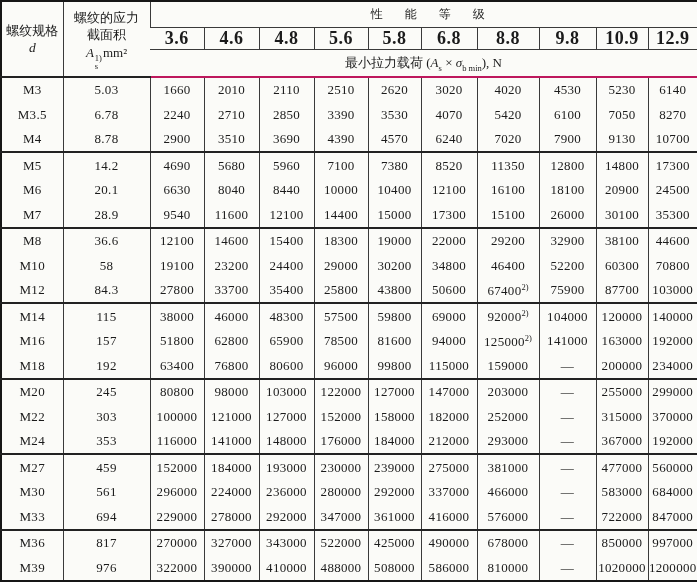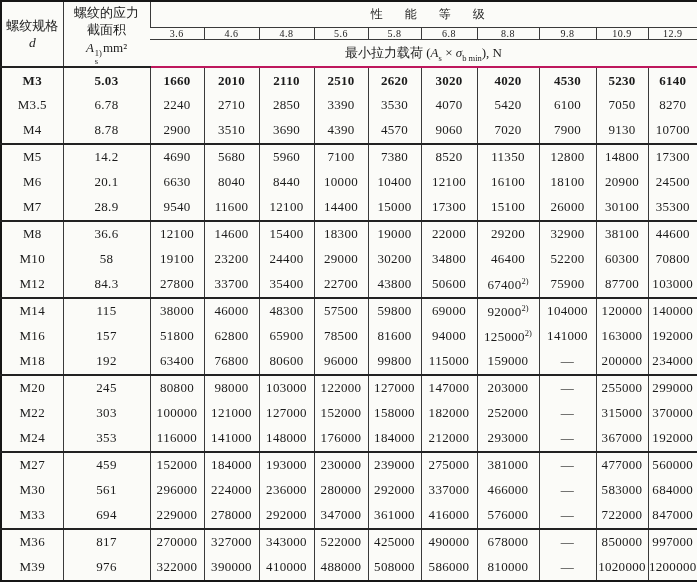--- a/index.html
+++ b/index.html
@@ -13,28 +13,28 @@
     width:697px;height:582px;
     border:2px solid #161616;
   }
   th,td{
     border-left:1px solid #3a3a3a;
     padding:0;text-align:center;vertical-align:middle;
     font-weight:normal;white-space:nowrap;overflow:hidden;
   }
   th:first-child,td:first-child{border-left:none;}
   thead th{border-bottom:1px solid #3a3a3a;}
-  thead tr.classes-row th{font-size:10px;letter-spacing:.5px;}
+  thead tr.classes-row th{font-size:18px;letter-spacing:.5px;font-weight:bold;}
   th.class-title{letter-spacing:22px;padding-left:30px;font-size:12px;height:25px;}
   th.min-load{font-size:13px;height:26px;border-bottom:2px solid #be185d;}
   th.rowspan-head{border-bottom:2px solid #222;font-size:13px;line-height:17px;}
   th.rowspan-head .sym{font-size:13.5px;}
   tbody td{font-size:13px;height:23px;letter-spacing:.3px;}
   tbody tr.group-start td{border-top:2px solid #222;}
-  tbody tr:first-child td{border-top:none;font-weight:bold;}
+  tbody tr:first-child td{border-top:none;}
   sub,sup{font-size:8.5px;letter-spacing:0;}
   .supsub{
     display:inline-flex;flex-direction:column;align-items:flex-start;
     font-size:8.5px;line-height:8px;vertical-align:-4px;margin:0 1px;
   }
   i{font-family:"Liberation Serif",serif;}
   .formula{margin-top:1px;}
 </style>
 </head>
 <body>
@@ -117,21 +117,21 @@
           <td>8270</td>
         </tr>
         <tr>
           <td>M4</td>
           <td>8.78</td>
           <td>2900</td>
           <td>3510</td>
           <td>3690</td>
           <td>4390</td>
           <td>4570</td>
-          <td>9060</td>
+          <td>6240</td>
           <td>7020</td>
           <td>7900</td>
           <td>9130</td>
           <td>10700</td>
         </tr>
         <tr class="group-start">
           <td>M5</td>
           <td>14.2</td>
           <td>4690</td>
           <td>5680</td>
@@ -199,21 +199,21 @@
           <td>52200</td>
           <td>60300</td>
           <td>70800</td>
         </tr>
         <tr>
           <td>M12</td>
           <td>84.3</td>
           <td>27800</td>
           <td>33700</td>
           <td>35400</td>
-          <td>22700</td>
+          <td>25800</td>
           <td>43800</td>
           <td>50600</td>
           <td>67400<sup>2)</sup></td>
           <td>75900</td>
           <td>87700</td>
           <td>103000</td>
         </tr>
         <tr class="group-start">
           <td>M14</td>
           <td>115</td>

